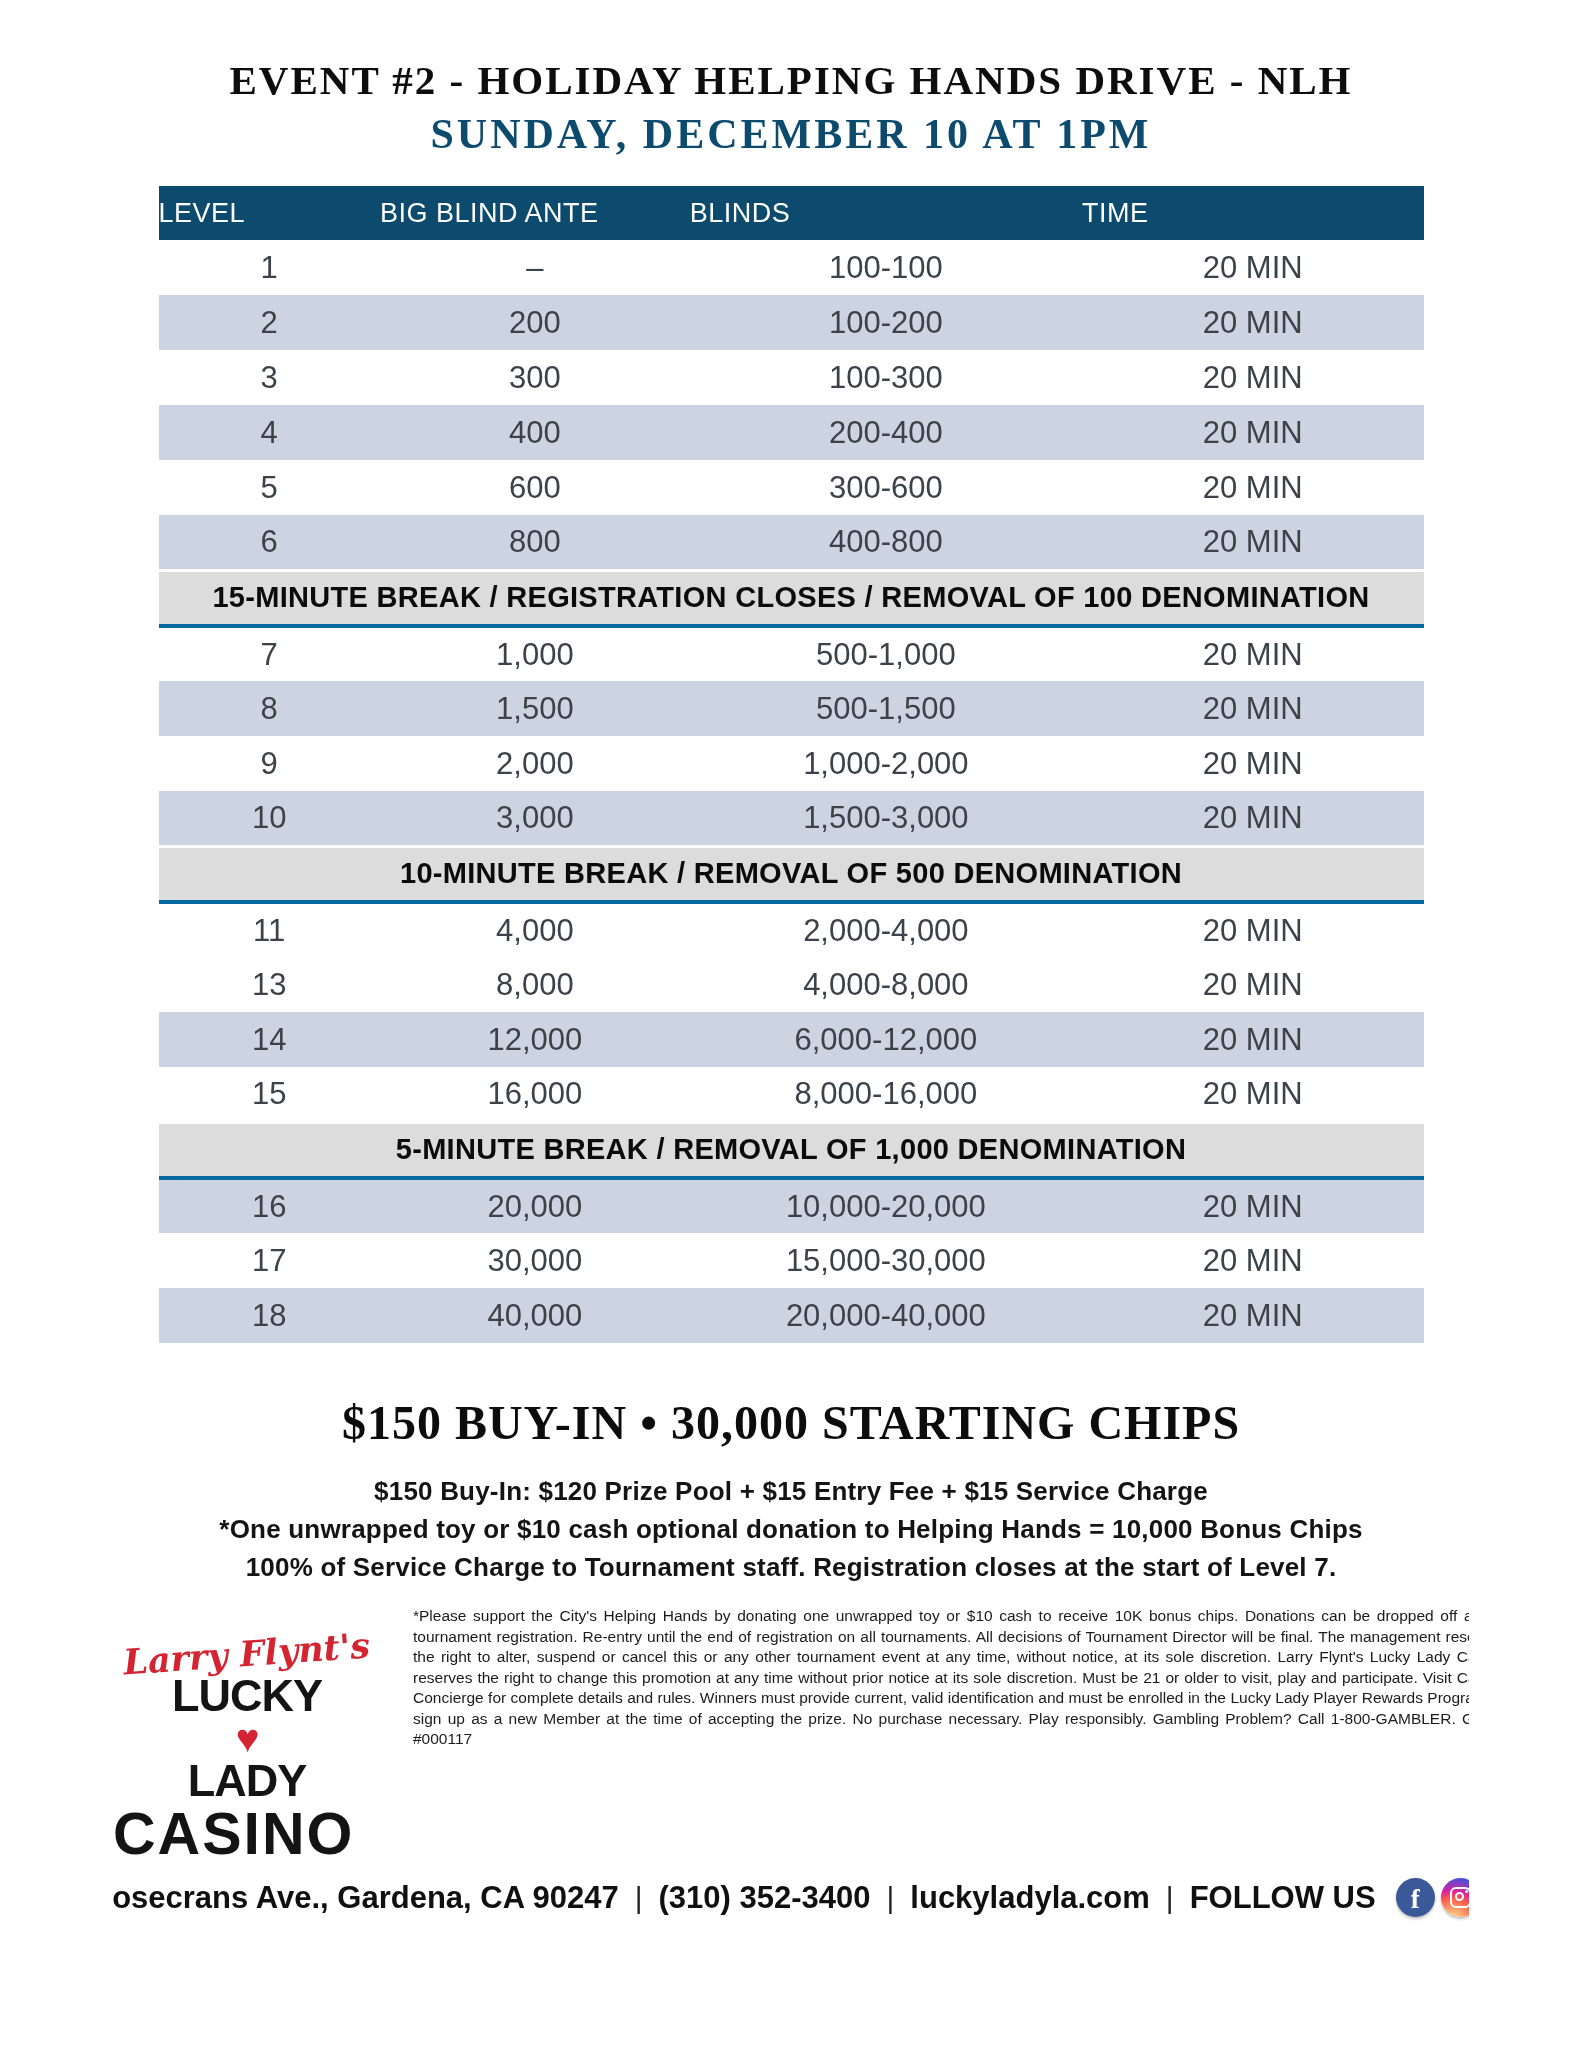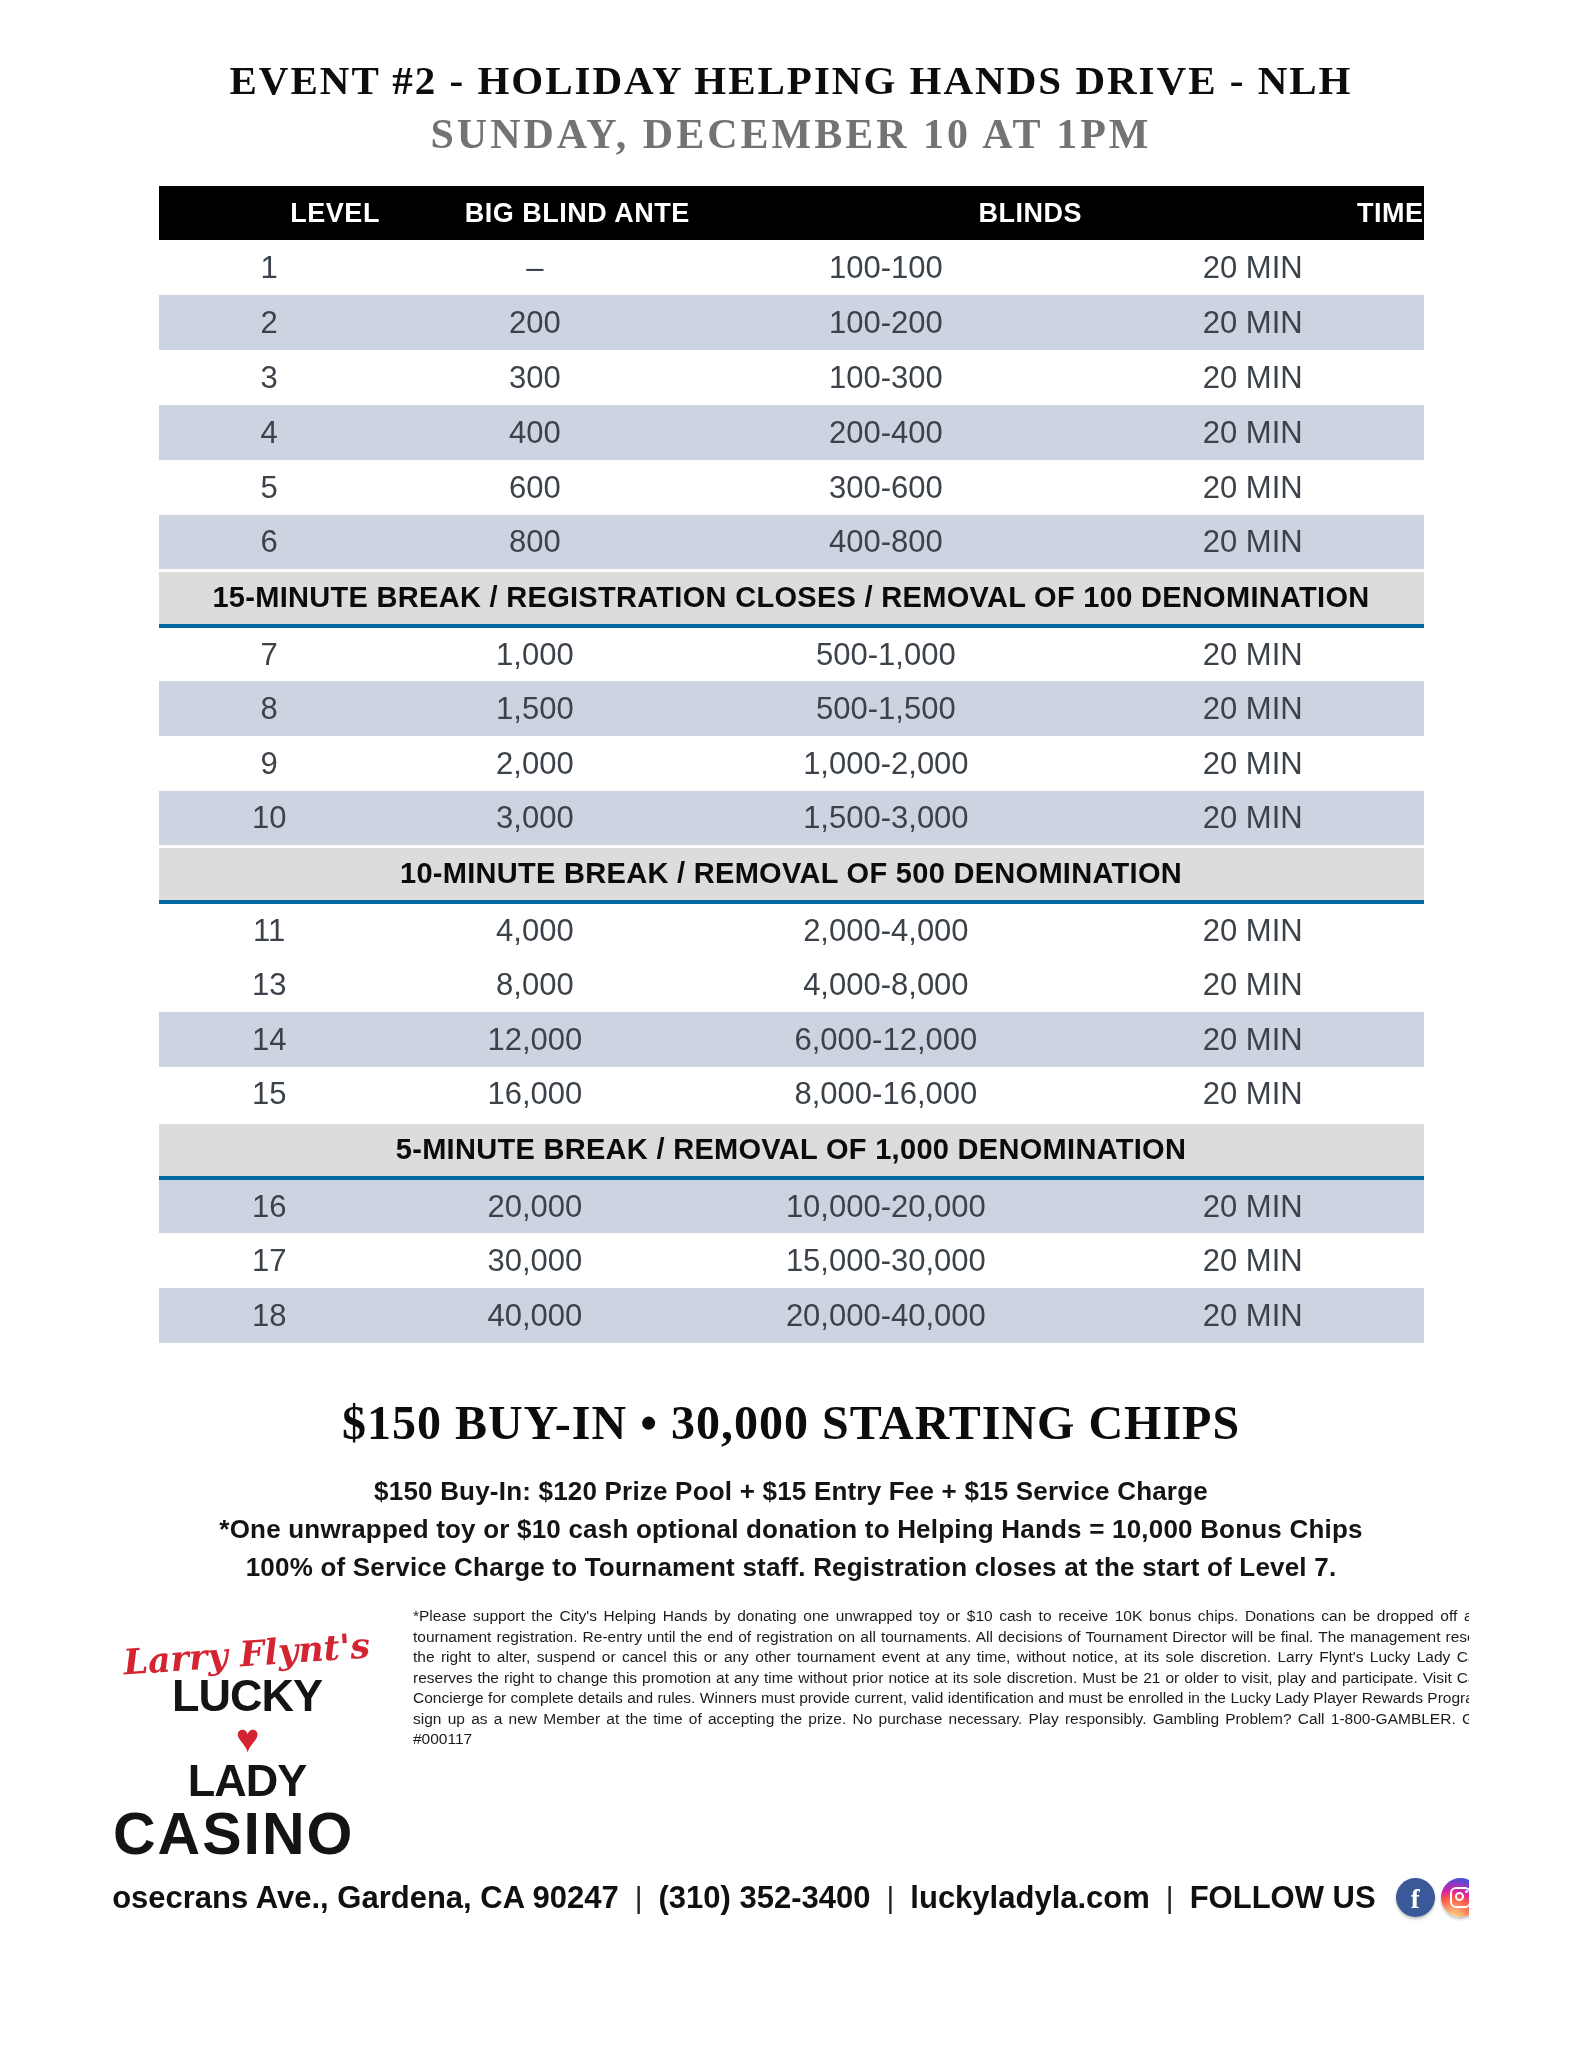--- a/index.html
+++ b/index.html
@@ -18,30 +18,30 @@
     display:inline-block;
     font-family:"Liberation Serif", serif; font-weight:bold;
     font-size:178px; letter-spacing:4px; line-height:1.02;
     background:linear-gradient(180deg,#fdec7c 0%,#f5d622 18%,#e6bb07 38%,#c79d05 50%,#f2cf16 62%,#e8c113 78%,#a87a00 100%);
     -webkit-background-clip:text; background-clip:text; color:transparent;
     filter:drop-shadow(0 3px 0 rgba(122,82,0,.85)) drop-shadow(6px 12px 10px rgba(0,0,0,.38));
   }
   .date-line {
     text-align:center; margin-top:6px;
     font-family:"Liberation Serif", serif; font-weight:bold;
-    font-size:42px; letter-spacing:3px; color:#737373;
+    font-size:42px; letter-spacing:3px; color:#0c4a6e;
   }
   table.structure {
     width:1265px; margin:28px auto 0; border-collapse:collapse; table-layout:fixed;
   }
   col.c-level { width:17.5%; } col.c-ante { width:24.5%; }
   col.c-blinds { width:31%; } col.c-time { width:27%; }
   table.structure th {
-    background:#000000; color:#ffffff; height:54px;
-    font-size:27px; font-weight:bold; letter-spacing:.5px; text-align:right;
+    background:#0c4a6e; color:#ffffff; height:54px;
+    font-size:27px; font-weight:normal; letter-spacing:.5px; text-align:left;
   }
   table.structure td {
     height:55px; text-align:center; font-size:31px; color:#3b424a; background:#ffffff;
   }
   tr.blue td { background:#ccd4e2; }
   tr.break td {
     background:#dcdcdc; color:#0b0b0b; font-weight:bold; font-size:29px;
     height:56px; border-top:3px solid #ffffff; border-bottom:4px solid #0369a1;
     letter-spacing:.3px;
   }

